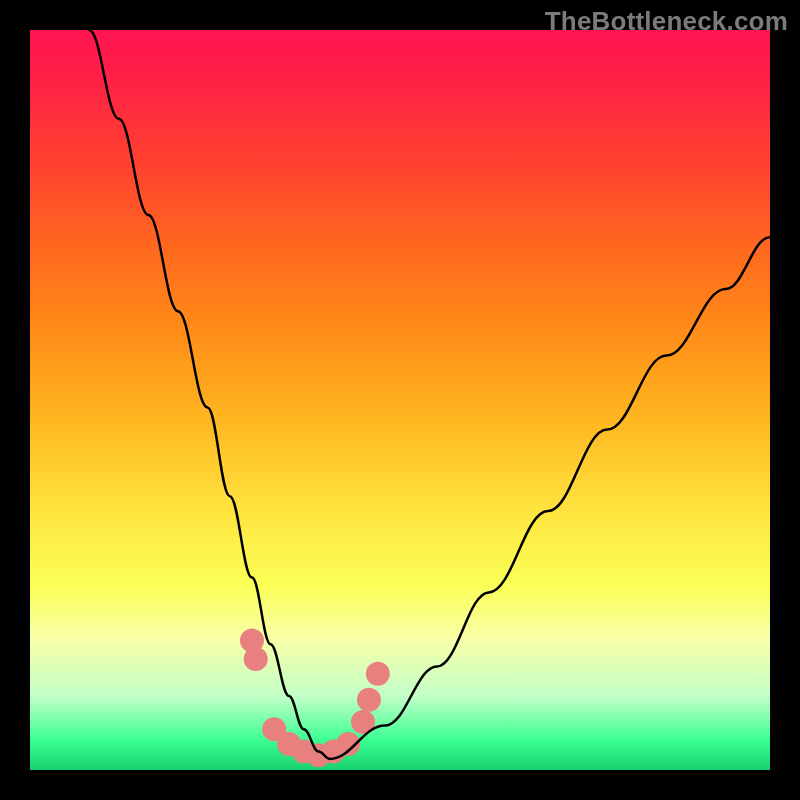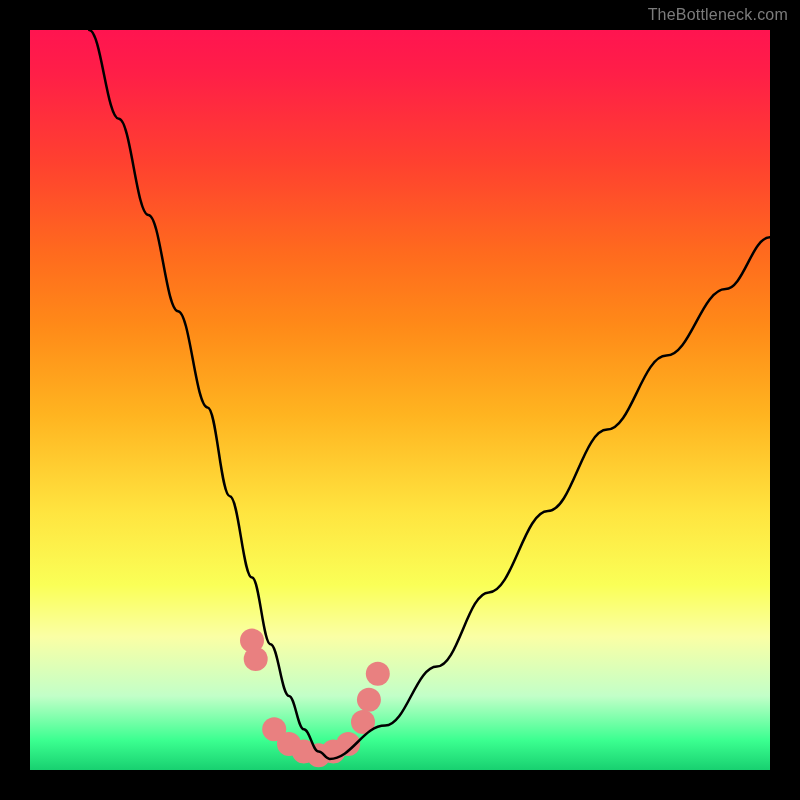--- a/index.html
+++ b/index.html
@@ -40,22 +40,22 @@
       #c2ffc8 90%,
       #3bff90 96%,
       #18d070 100%
     );
   }
   .watermark {
     position: absolute;
     top: 6px;
     right: 12px;
     color: #7b7b7b;
-    font-size: 16px;
-    font-weight: 400;
+    font-size: 26px;
+    font-weight: 700;
     letter-spacing: 0.2px;
     z-index: 10;
   }
   svg.curves {
     position: absolute;
     top: 30px;
     left: 30px;
     width: 740px;
     height: 740px;
     z-index: 5;

